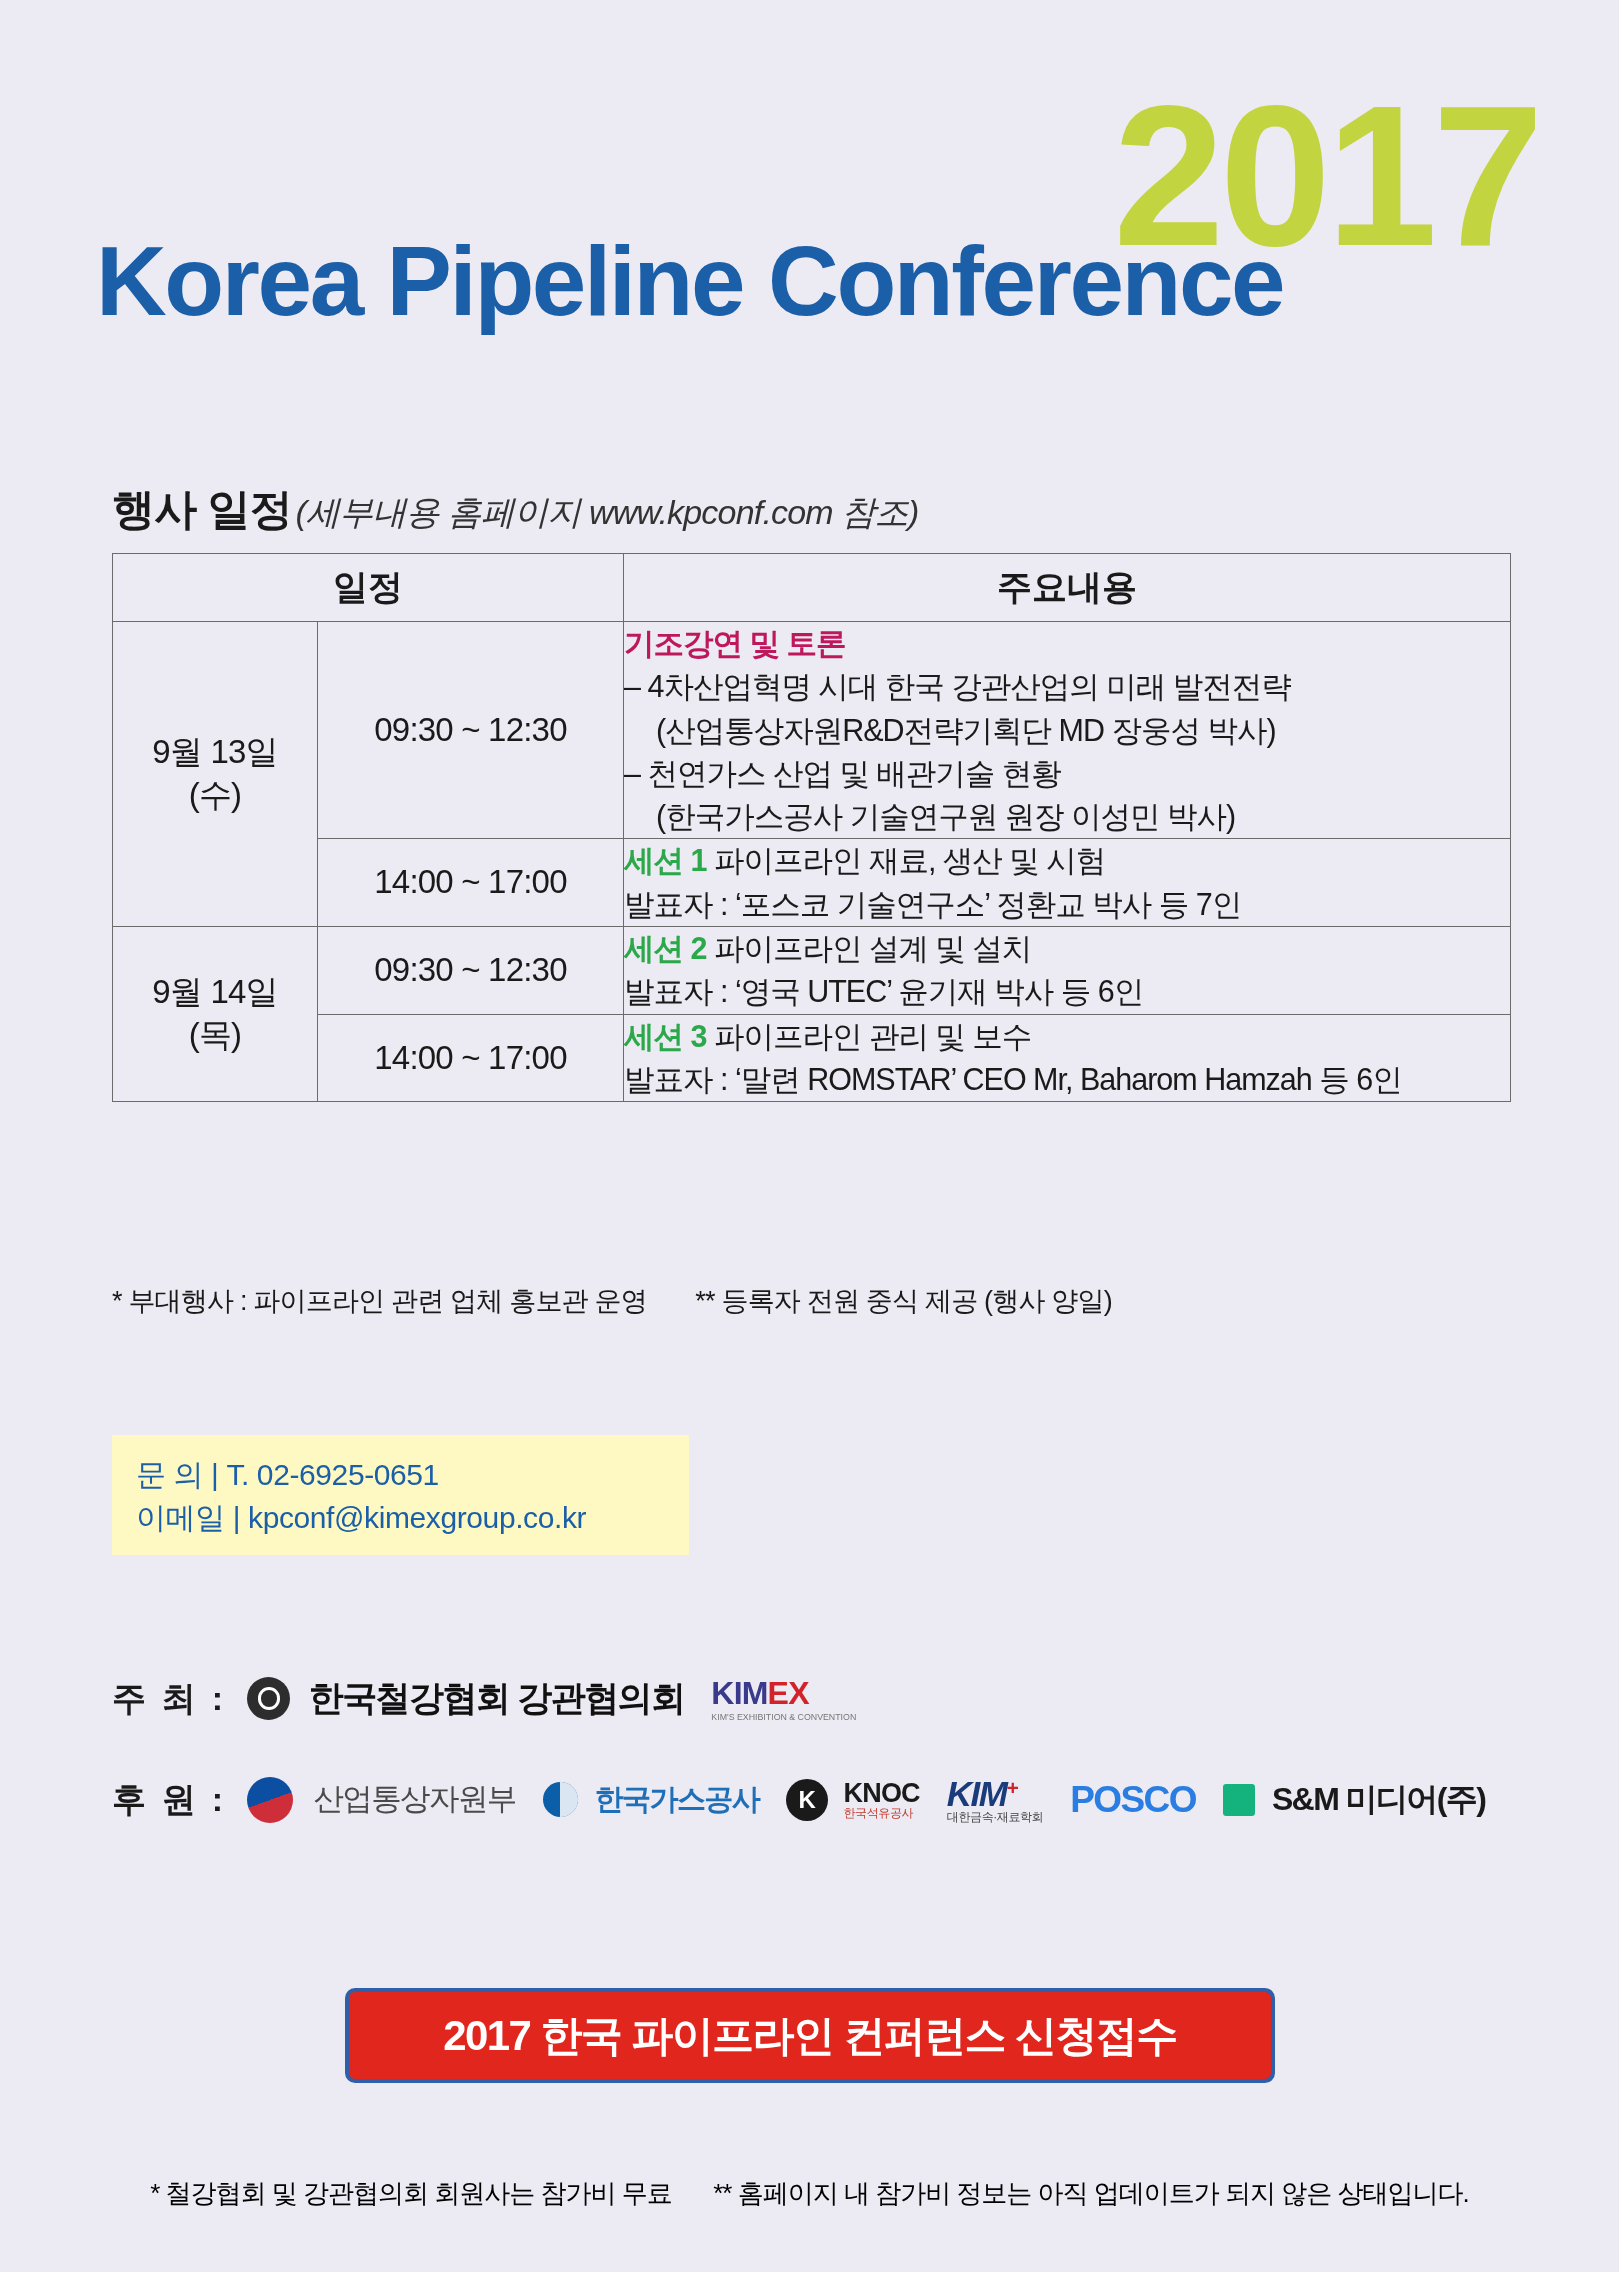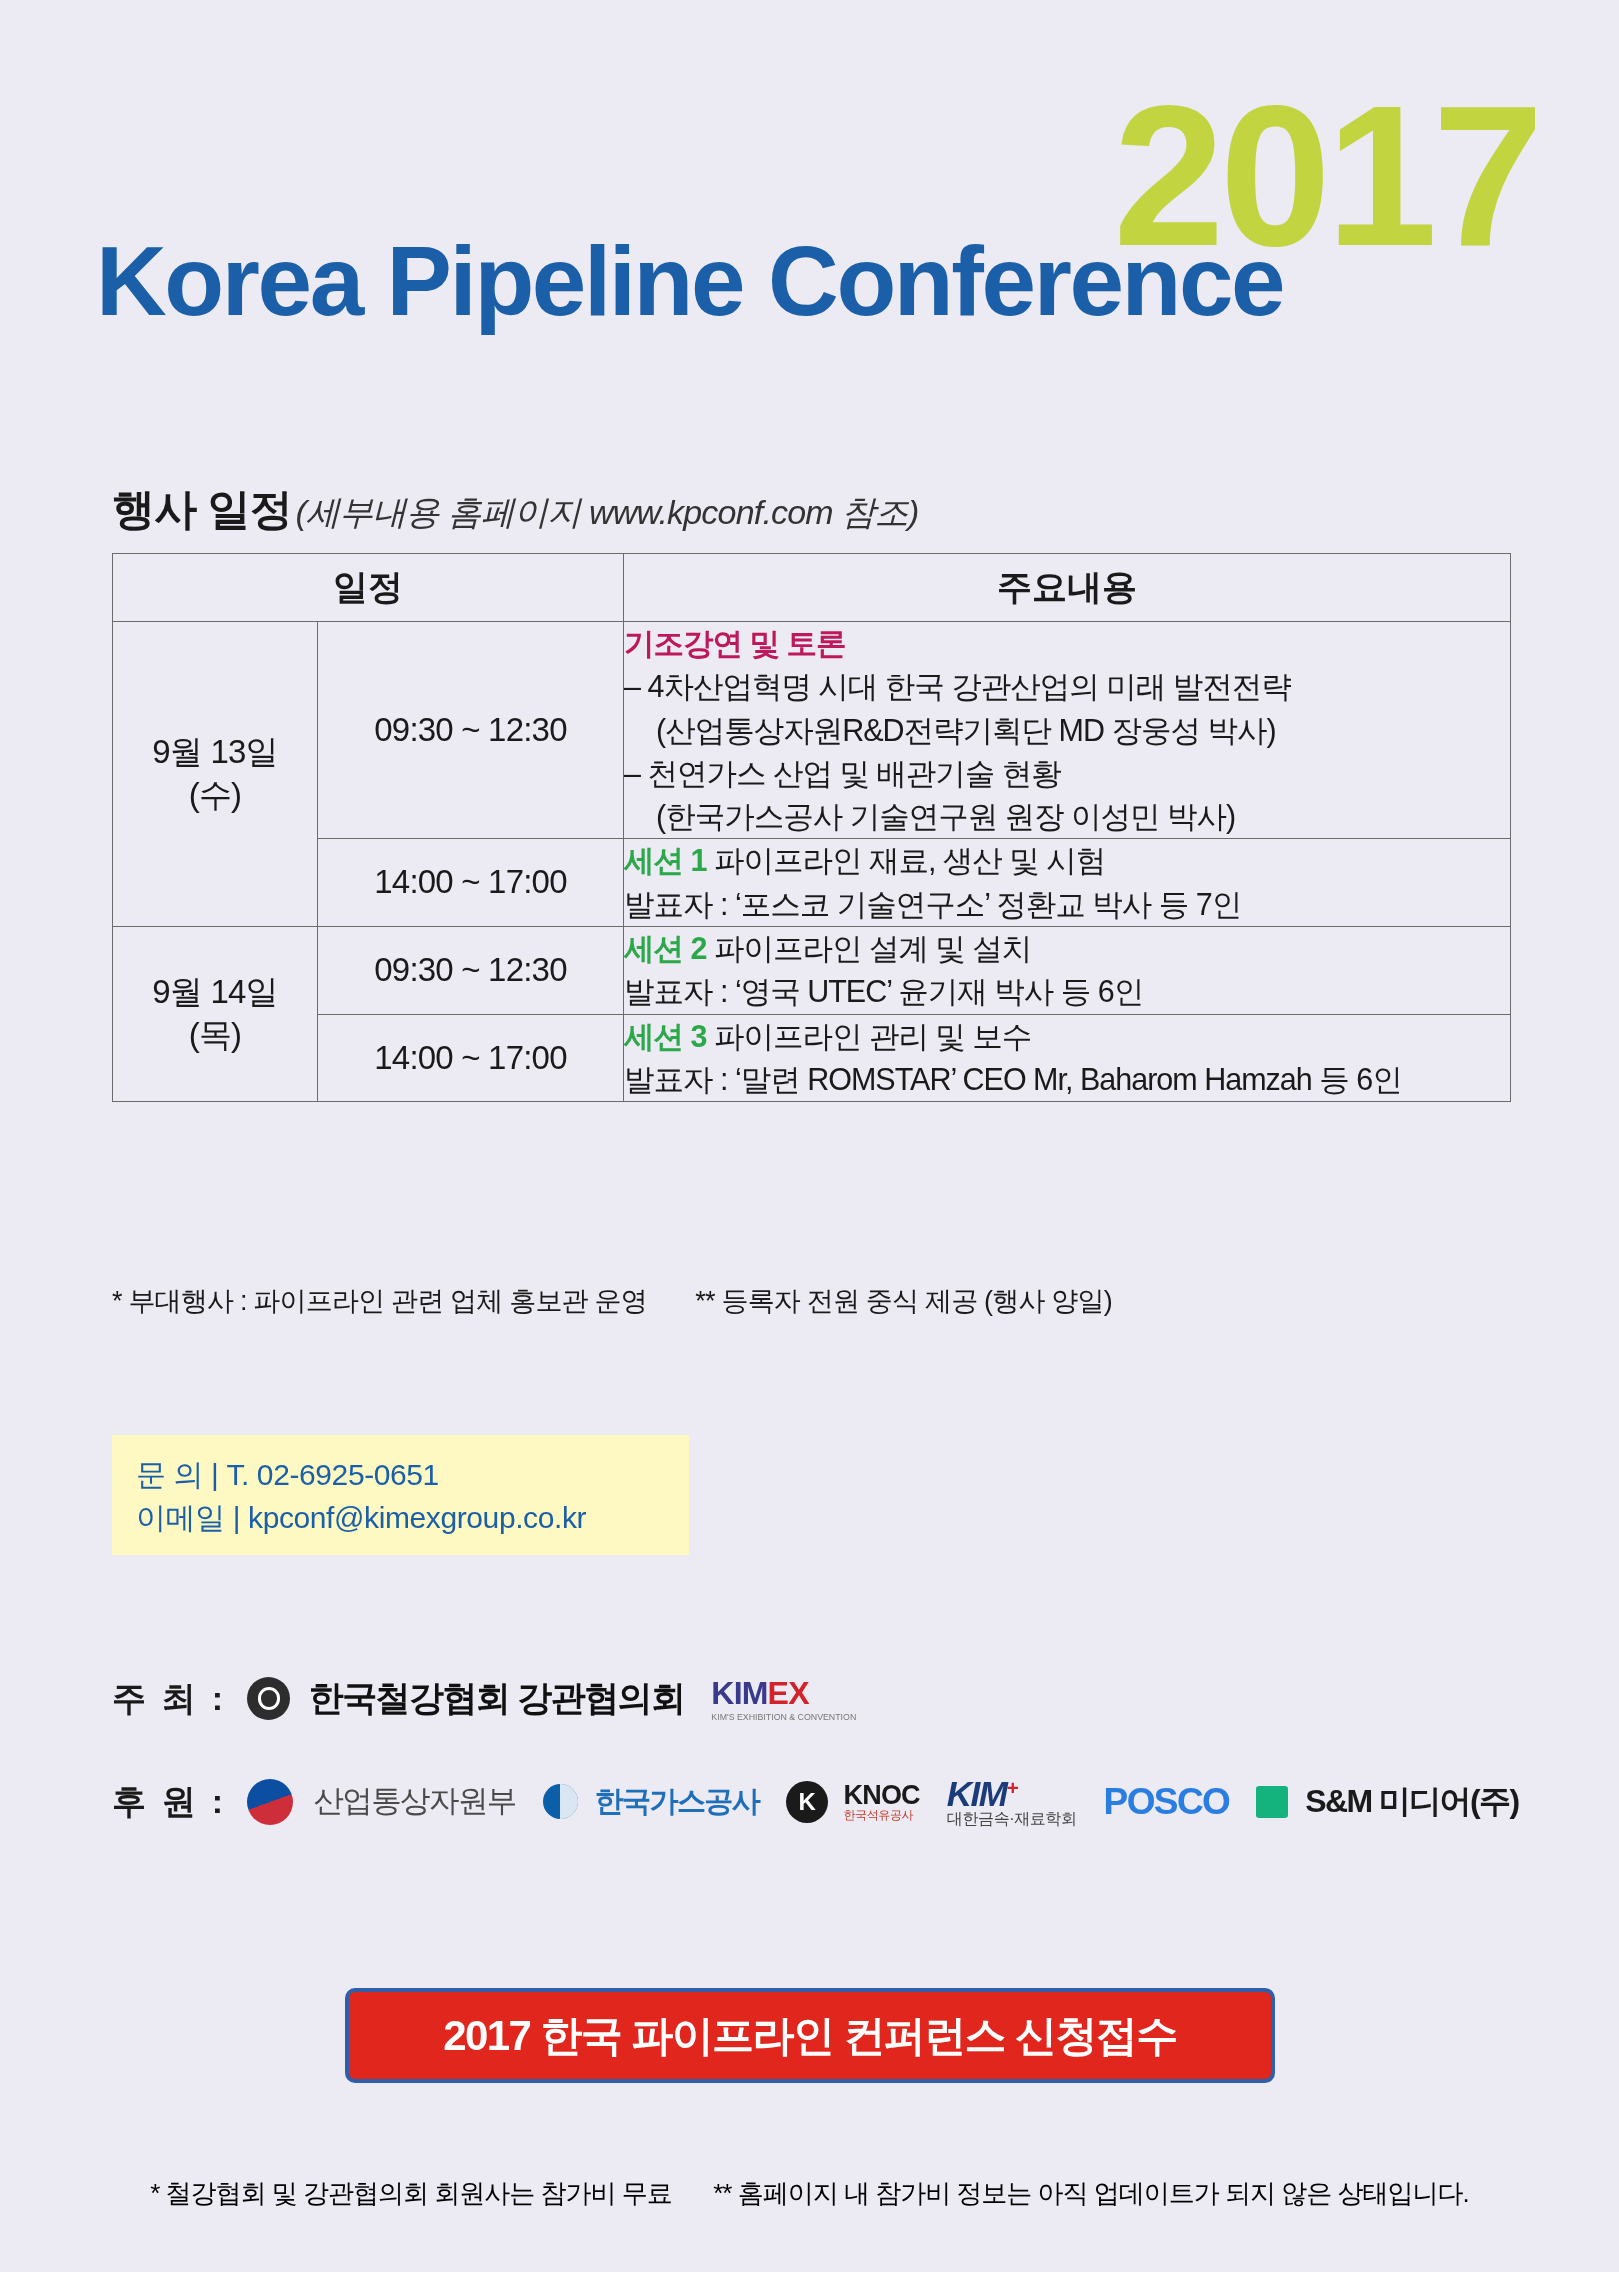--- a/index.html
+++ b/index.html
@@ -267,21 +267,21 @@
     font-size: 24px;
     font-weight: bold;
     display: flex; align-items: center; justify-content: center;
     margin-right: 6.4px;
     flex: none;
   }
   .knoc-text { font-size: 27px; font-weight: bold; color: #1a1a1a; letter-spacing: -0.8px; line-height: 1; }
   .knoc-sub { display: block; font-size: 12px; color: #c0392b; font-weight: normal; letter-spacing: -0.4px; }
   .kim-text { font-size: 35px; font-weight: bold; color: #1a3c7a; font-style: italic; letter-spacing: -1.6px; line-height: 1; }
   .kim-plus { color: #d2232a; font-size: 21px; vertical-align: 11.2px; }
-  .kim-sub { display: block; font-size: 16px; color: #444; font-style: normal; font-weight: normal; letter-spacing: -0.4px; }
+  .kim-sub { display: block; font-size: 12px; color: #444; font-style: normal; font-weight: normal; letter-spacing: -0.4px; }
   .posco { font-size: 37px; font-weight: bold; color: #2a7de1; letter-spacing: -1.6px; }
   .snm-box {
     width: 32px; height: 32px;
     background: #14b37d;
     margin-right: 8px;
     border-radius: 3.2px;
     flex: none;
   }
   .snm-text { font-size: 32px; font-weight: bold; color: #1a1a1a; letter-spacing: -1.6px; }
 

